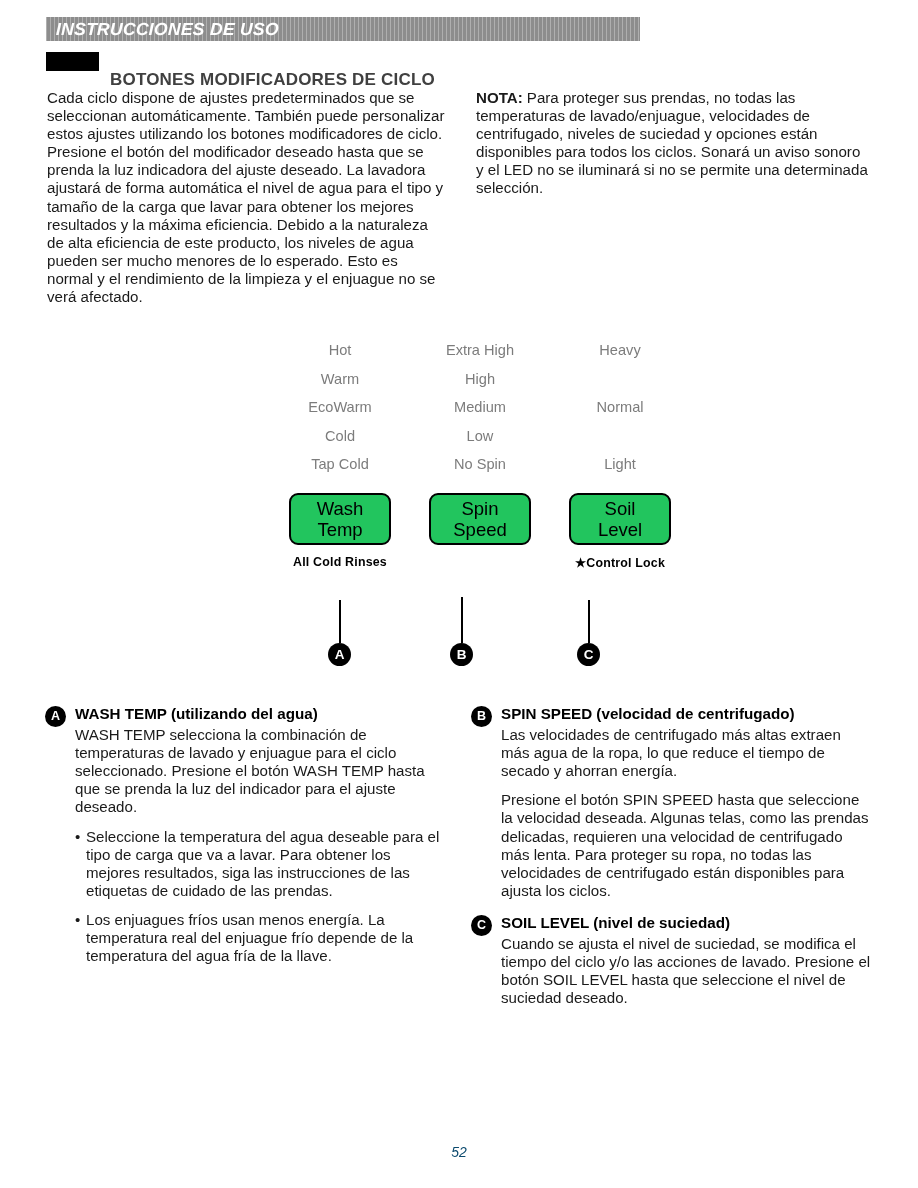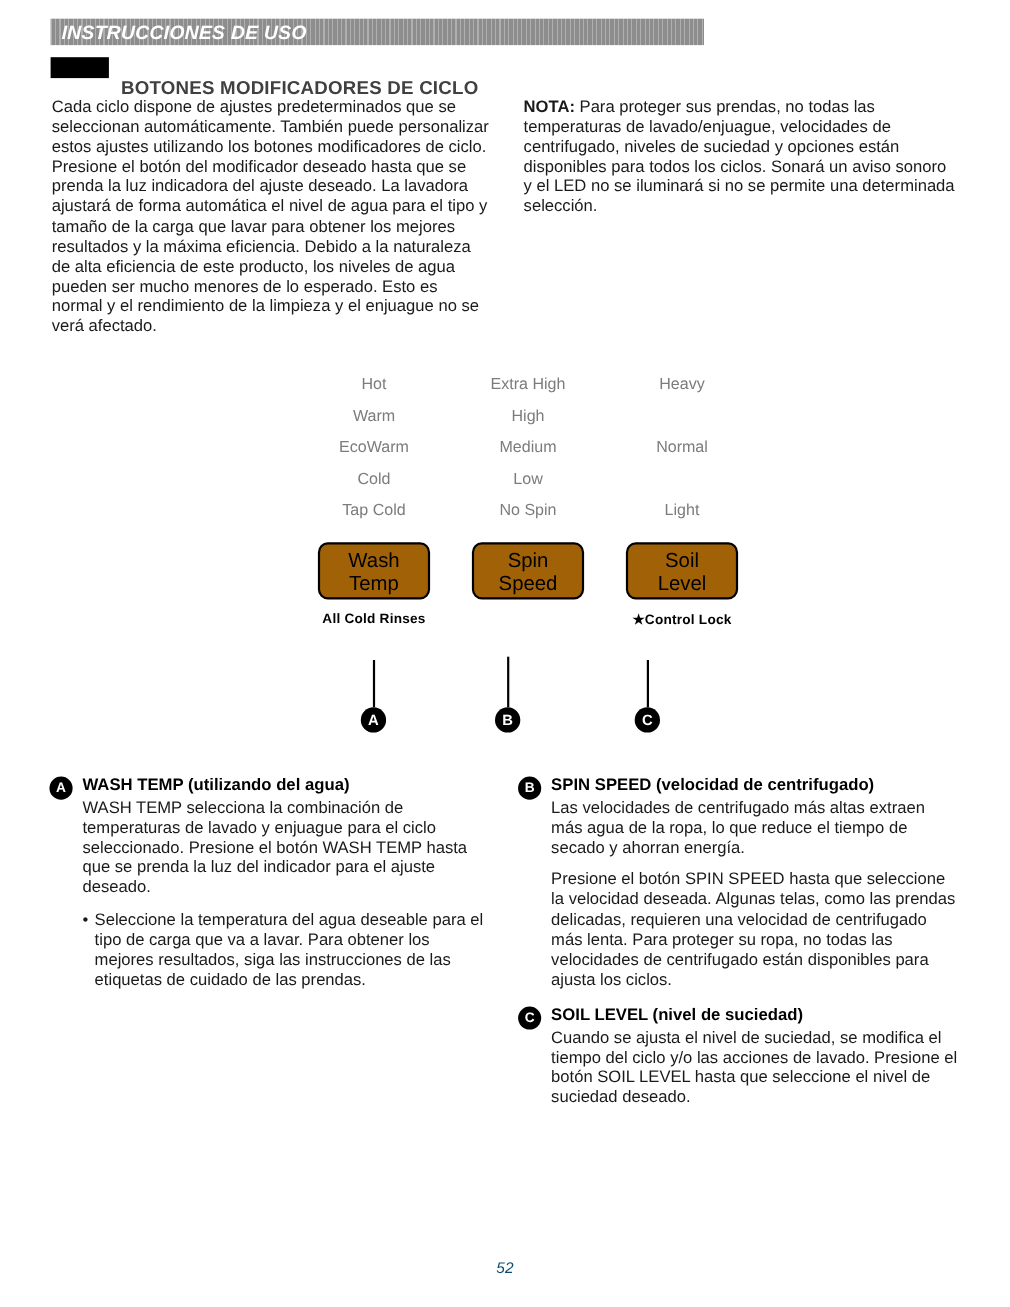--- a/index.html
+++ b/index.html
@@ -127,21 +127,21 @@
   }
   .panel-btn {
     border: 2.6px solid #000000;
     border-radius: 9px;
     width: 102px;
     height: 52px;
     display: flex;
     flex-direction: column;
     align-items: center;
     justify-content: center;
-    background: #a16207;
+    background: #22c55e;
     box-sizing: border-box;
   }
   .panel-btn span {
     font-size: 18.5px;
     line-height: 21px;
     color: #000000;
     white-space: nowrap;
   }
   .sub-row {
     position: absolute;
@@ -309,20 +309,21 @@
 <div class="cbadge" style="left:328px; top:643px;">A</div>
 <div class="cbadge" style="left:450px; top:643px;">B</div>
 <div class="cbadge" style="left:577px; top:643px;">C</div>
 
 <div class="sect" style="left:75px; top:705px; width:372px;">
   <div class="sect-badge" style="left:-30px; top:1px;">A</div>
   <div class="sect-head">WASH TEMP (utilizando del agua)</div>
   <div class="sect-body">
     <p>WASH TEMP selecciona la combinación de temperaturas de lavado y enjuague para el ciclo seleccionado. Presione el botón WASH TEMP hasta que se prenda la luz del indicador para el ajuste deseado.</p>
     <p class="bullet">Seleccione la temperatura del agua deseable para el tipo de carga que va a lavar. Para obtener los mejores resultados, siga las instrucciones de las etiquetas de cuidado de las prendas.</p>
+    <p class="bullet">Los enjuagues fríos usan menos energía. La temperatura real del enjuague frío depende de la temperatura del agua fría de la llave.</p>
   </div>
 </div>
 
 <div class="sect" style="left:501px; top:705px; width:372px;">
   <div class="sect-badge" style="left:-30px; top:1px;">B</div>
   <div class="sect-head">SPIN SPEED (velocidad de centrifugado)</div>
   <div class="sect-body">
     <p>Las velocidades de centrifugado más altas extraen más agua de la ropa, lo que reduce el tiempo de secado y ahorran energía.</p>
     <p>Presione el botón SPIN SPEED hasta que seleccione la velocidad deseada. Algunas telas, como las prendas delicadas, requieren una velocidad de centrifugado más lenta. Para proteger su ropa, no todas las velocidades de centrifugado están disponibles para ajusta los ciclos.</p>
   </div>

